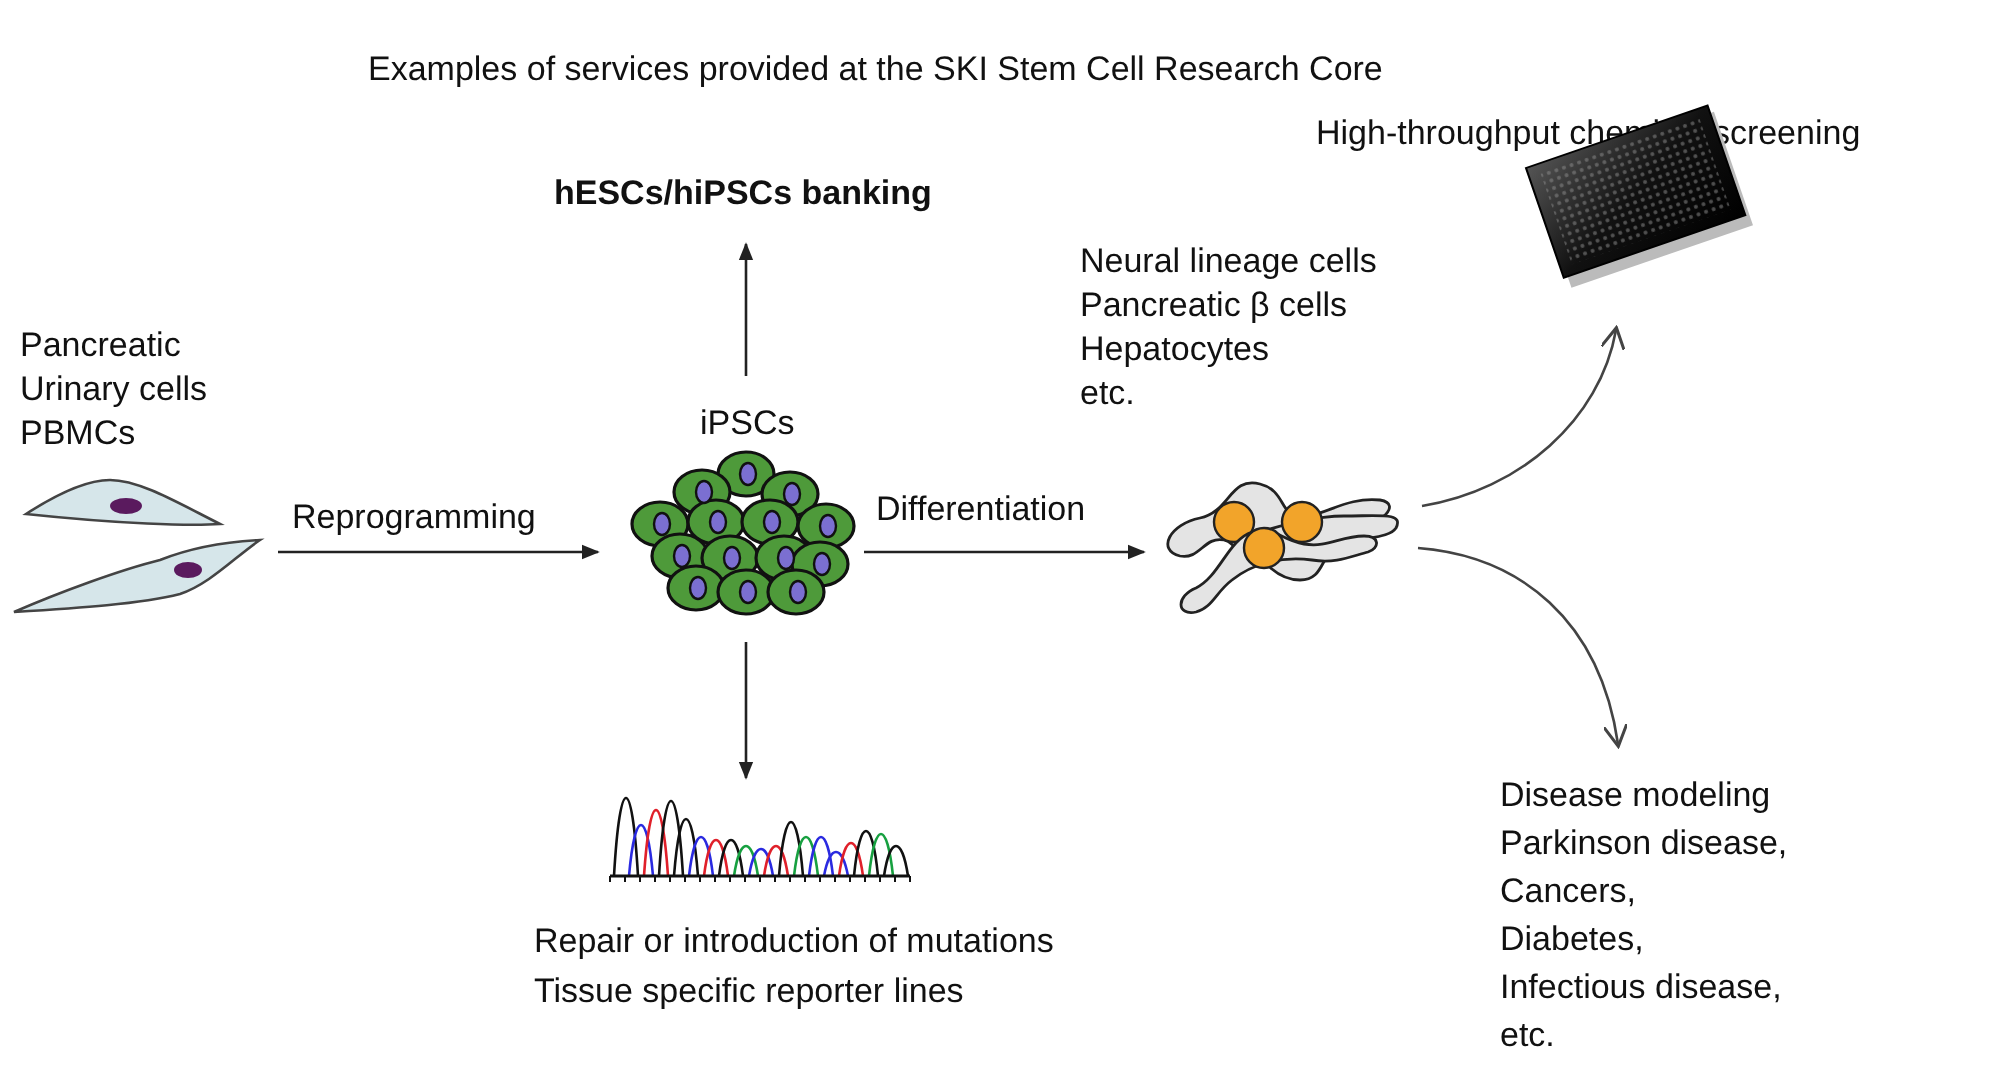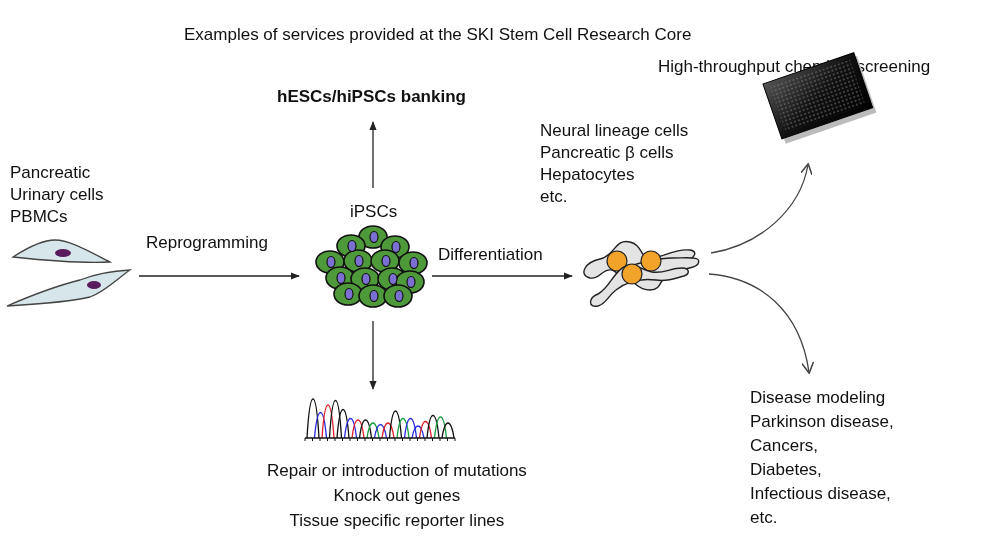--- a/index.html
+++ b/index.html
@@ -15,40 +15,39 @@
 <body>
 
 <div class="txt" style="left:184px; top:24px; font-size:17px;">Examples of services provided at the SKI Stem Cell Research Core</div>
 
 <div class="txt center block" style="left:10px; top:162px; width:110px;">
   <div>Pancreatic</div>
   <div>Urinary cells</div>
   <div>PBMCs</div>
 </div>
 
-<div class="txt" style="left:146px; top:232px;">Reprogramming</div>
+<div class="txt" style="left:146px; top:248px;">Reprogramming</div>
 
 <div class="txt" style="left:350px; top:201px;">iPSCs</div>
 
 <div class="txt" style="left:277px; top:86px;font-weight:bold;">hESCs/hiPSCs banking</div>
 
 <div class="txt" style="left:438px; top:244px;">Differentiation</div>
 
 <div class="txt center block" style="left:540px; top:120px; width:180px;">
   <div>Neural lineage cells</div>
   <div>Pancreatic β cells</div>
   <div>Hepatocytes</div>
   <div>etc.</div>
 </div>
 
 <div class="txt" style="left:658px; top:56px;">High-throughput chemical screening</div>
 
-<div class="txt left block" style="left:267px; top:458px; line-height:25px;text-align:center;">
+<div class="txt left block" style="left:267px; top:458px; line-height:25px;">
   <div>Repair or introduction of mutations</div>
-  <div>Knock out genes</div>
   <div>Tissue specific reporter lines</div>
 </div>
 
 <div class="txt center block" style="left:750px; top:386px; width:180px; line-height:24px;">
   <div>Disease modeling</div>
   <div>Parkinson disease,</div>
   <div>Cancers,</div>
   <div>Diabetes,</div>
   <div>Infectious disease,</div>
   <div>etc.</div>

